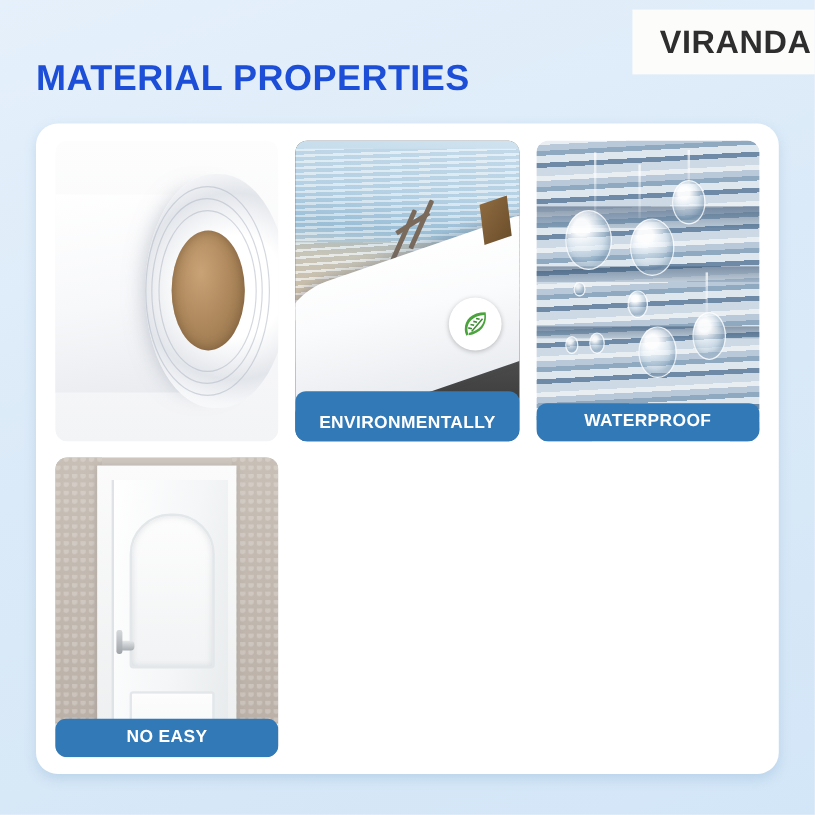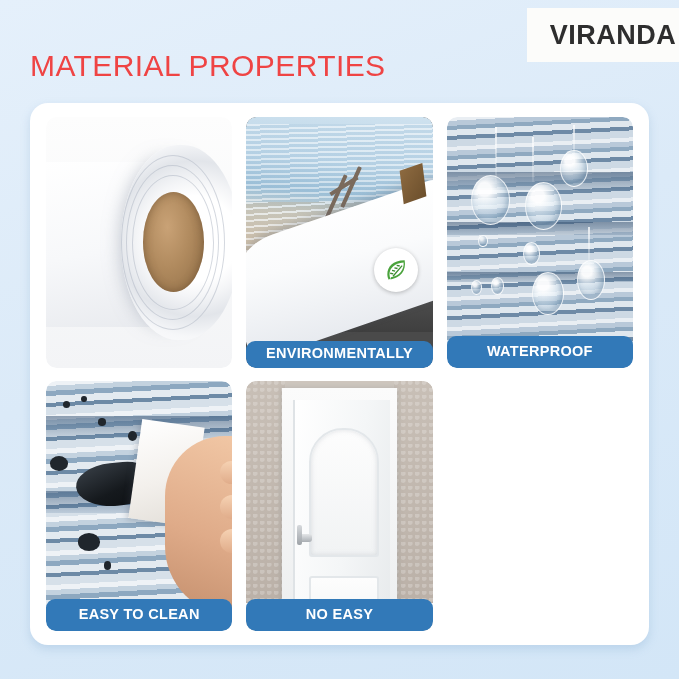--- a/index.html
+++ b/index.html
@@ -15,21 +15,21 @@
   .logo-box{
     position:absolute; left:497px; top:8px; width:172px; height:54px;
     background:#fcfcfa;
     display:flex; align-items:center; justify-content:center;margin-left:30px;
   }
   .logo-text{
     font-size:27px; font-weight:bold; letter-spacing:.5px; color:#2e2e2e;
   }
   .page-title{
     position:absolute; left:30px; top:49px;
-    font-size:30px; font-weight:normal; letter-spacing:.4px; color:#ef4444;
+    font-size:30px; font-weight:bold; letter-spacing:.4px; color:#1d4ed8;
   }
 
   
   .panel{
     position:absolute; left:30px; top:103px; width:619px; height:542px;
     background:#fff; border-radius:18px;
     box-shadow:0 4px 10px rgba(120,160,200,.28);
     padding:14px 16px;
   }
   .grid{
@@ -46,21 +46,21 @@
     position:absolute; inset:0 0 0 0; border-radius:10px; overflow:hidden;
   }
   .label{
     position:absolute; left:0; right:0; bottom:0;
     background:#3279b8;
     border-radius:9px;
     color:#fff; font-weight:bold; text-align:center;
     font-size:14.5px; letter-spacing:.3px; line-height:1.08;
     padding:8px 4px; z-index:6;
   }
-  .label.two-line{ padding:5px 4px 6px; }
+  .label.two-line{ padding:20px 4px 6px; }
 
   
   .pvc{ background:linear-gradient(180deg,#fdfdfd 0%,#f3f4f6 100%); }
   .pvc .sheet{
     position:absolute; left:-12%; top:18%; width:72%; height:66%;
     background:linear-gradient(170deg,#ffffff 0%,#f7f8fa 55%,#e9ebef 100%);
     border-radius:4px 0 0 6px;
   }
   .pvc .roll{
     position:absolute; right:-4%; top:11%; width:64%; height:78%;
@@ -370,41 +370,20 @@
         <div class="drop" style="left:46%;top:62%;width:17%;height:17%"></div>
         <div class="drop" style="left:70%;top:57%;width:15%;height:16%"></div>
         <div class="drop" style="left:41%;top:50%;width:9%;height:9%"></div>
         <div class="drop" style="left:13%;top:65%;width:6%;height:6%"></div>
         <div class="drop" style="left:24%;top:64%;width:7%;height:7%"></div>
         <div class="drop" style="left:17%;top:47%;width:5%;height:5%"></div>
       </div>
       <div class="label">WATERPROOF</div>
     </div>
 
-    <div class="card">
-      <div class="photo clean">
-        <div class="wave w1"></div>
-        <div class="wave w2"></div>
-        <div class="big-stain"></div>
-        <div class="stain" style="left:9%;top:8%;width:4%;height:3%"></div>
-        <div class="stain" style="left:19%;top:6%;width:3%;height:2.4%"></div>
-        <div class="stain" style="left:28%;top:15%;width:4%;height:3%"></div>
-        <div class="stain" style="left:44%;top:20%;width:5%;height:4%"></div>
-        <div class="stain" style="left:17%;top:61%;width:12%;height:7%"></div>
-        <div class="stain" style="left:31%;top:72%;width:4%;height:3.5%"></div>
-        <div class="stain" style="left:2%;top:30%;width:10%;height:6%"></div>
-        <div class="cloth"></div>
-        <div class="hand">
-          <div class="knuck" style="top:14%"></div>
-          <div class="knuck" style="top:33%"></div>
-          <div class="knuck" style="top:52%"></div>
-        </div>
-      </div>
-      <div class="label">EASY TO CLEAN</div>
-    </div>
 
     <div class="card">
       <div class="photo glue">
         <div class="wallL"></div>
         <div class="wallR"></div>
         <div class="base"></div>
         <div class="base-l"></div>
         <div class="base-r"></div>
         <div class="frame">
           <div class="door">

